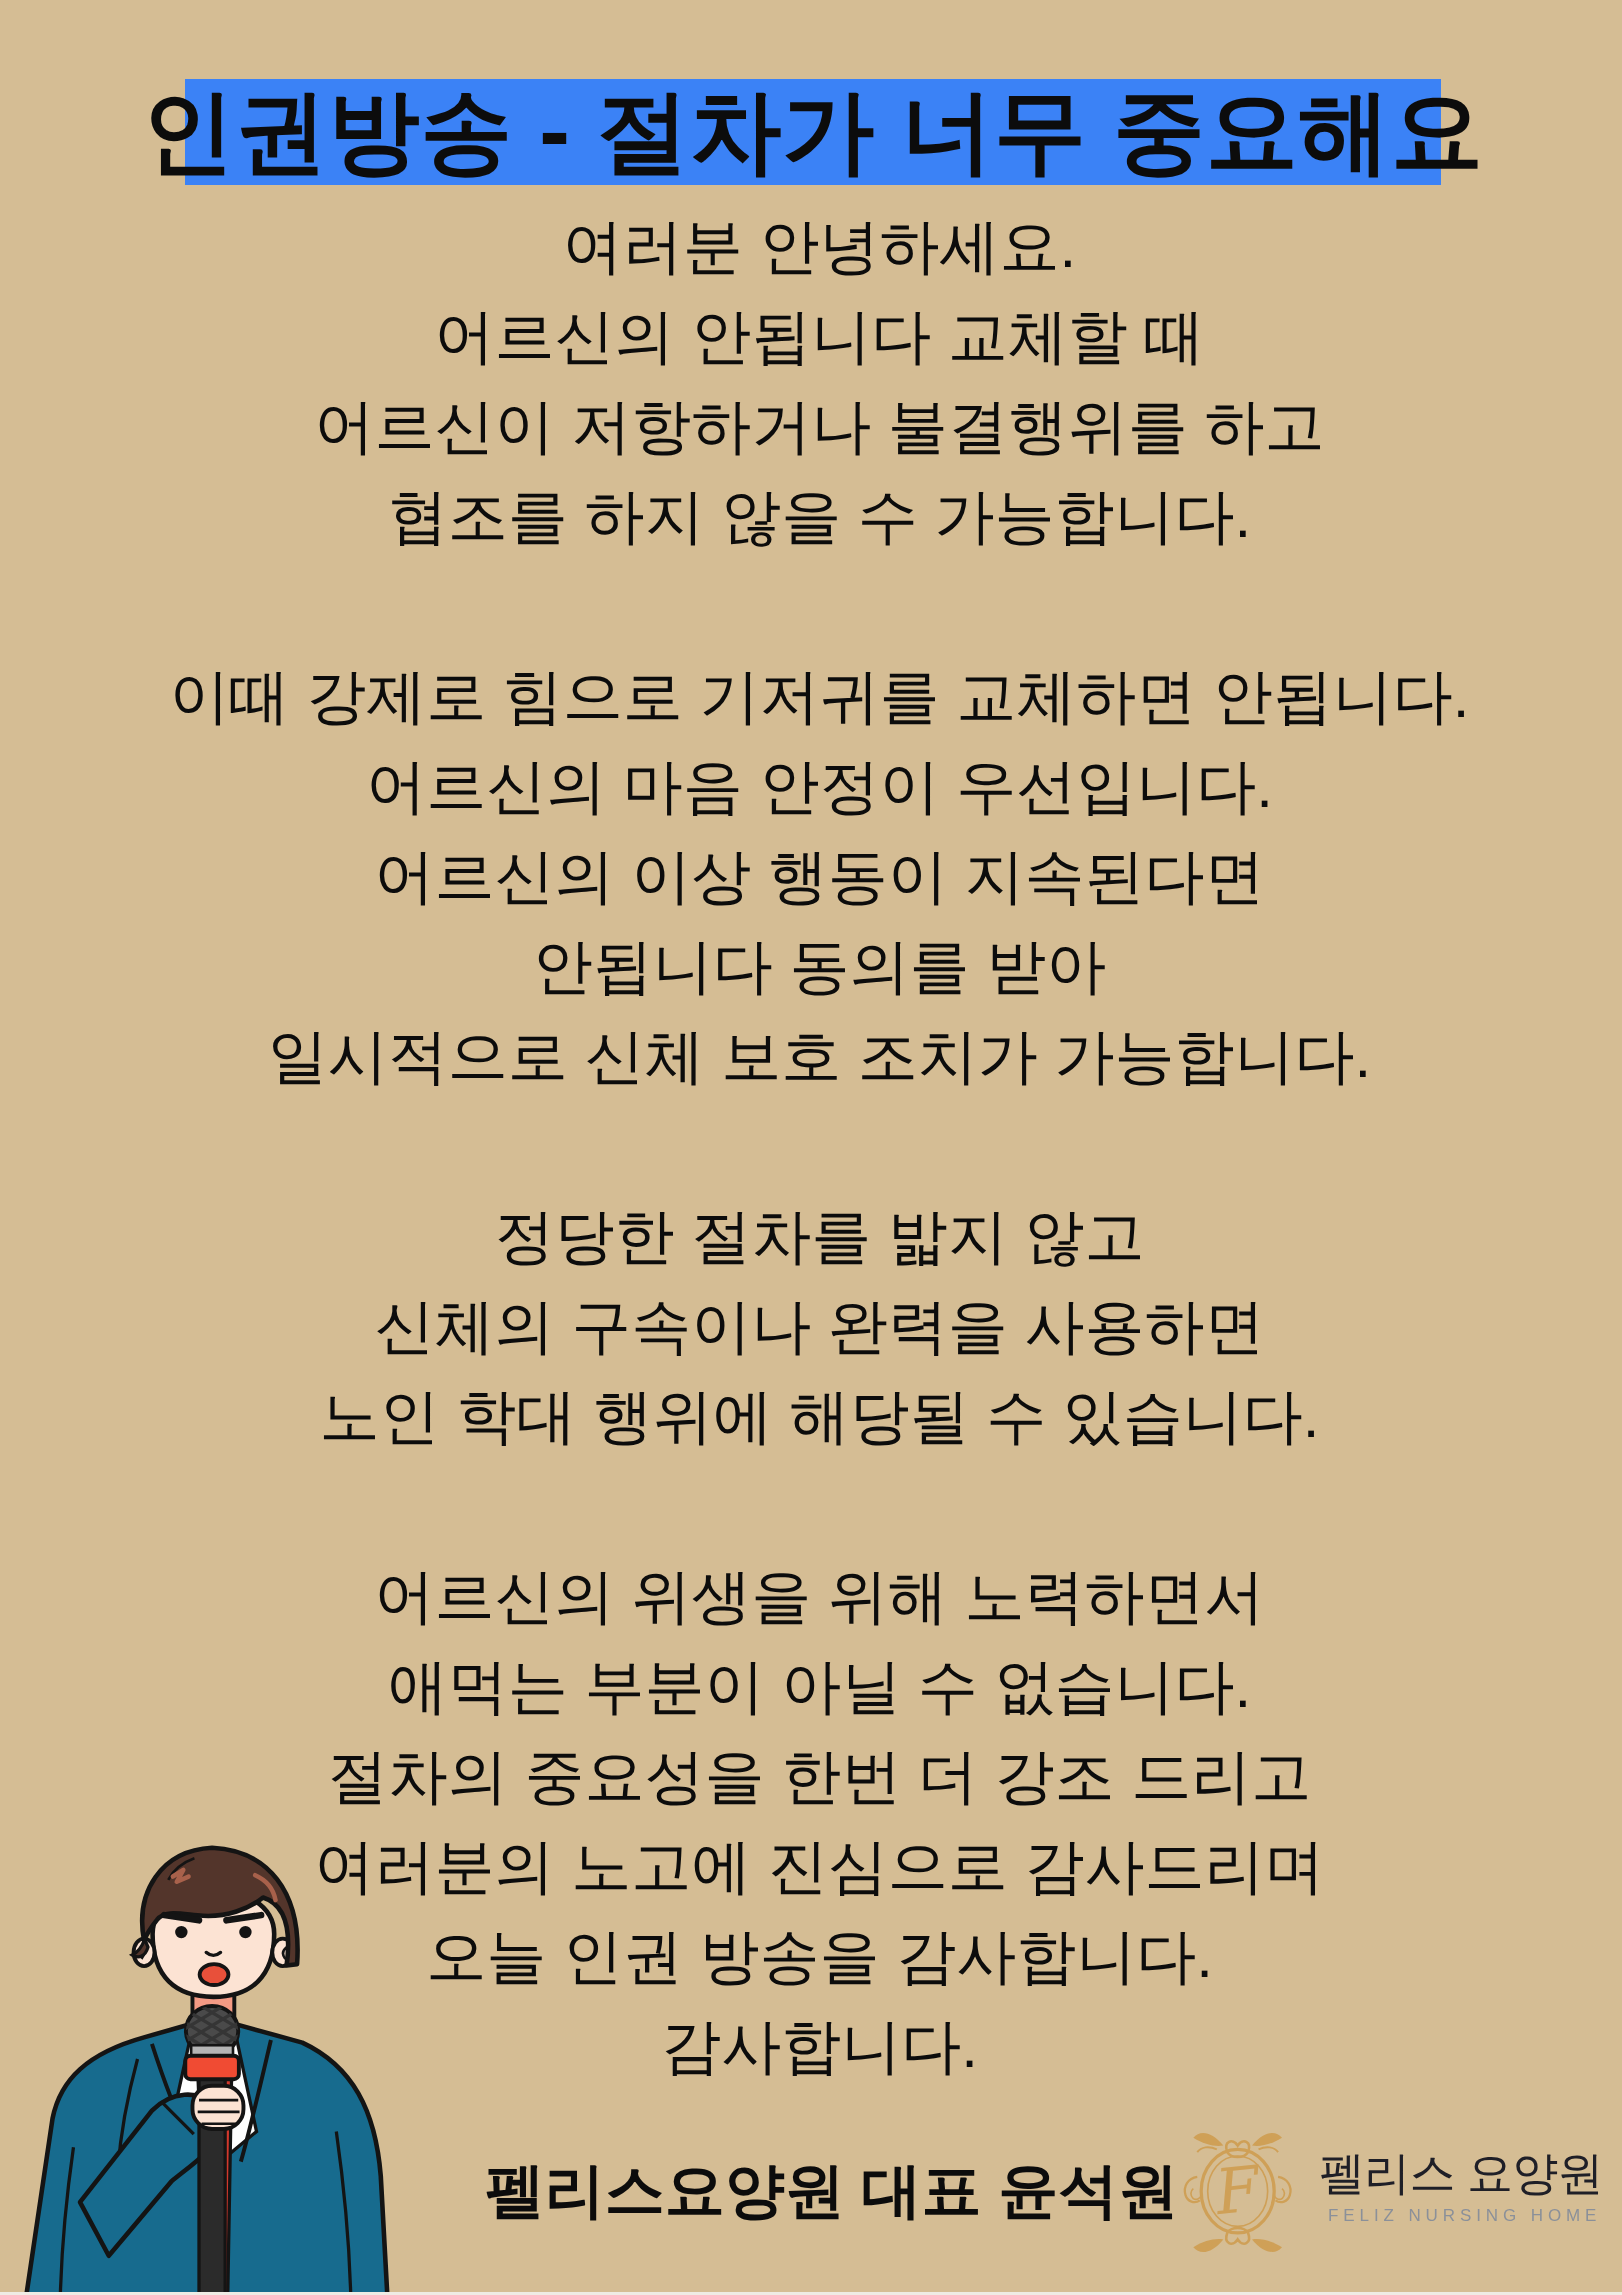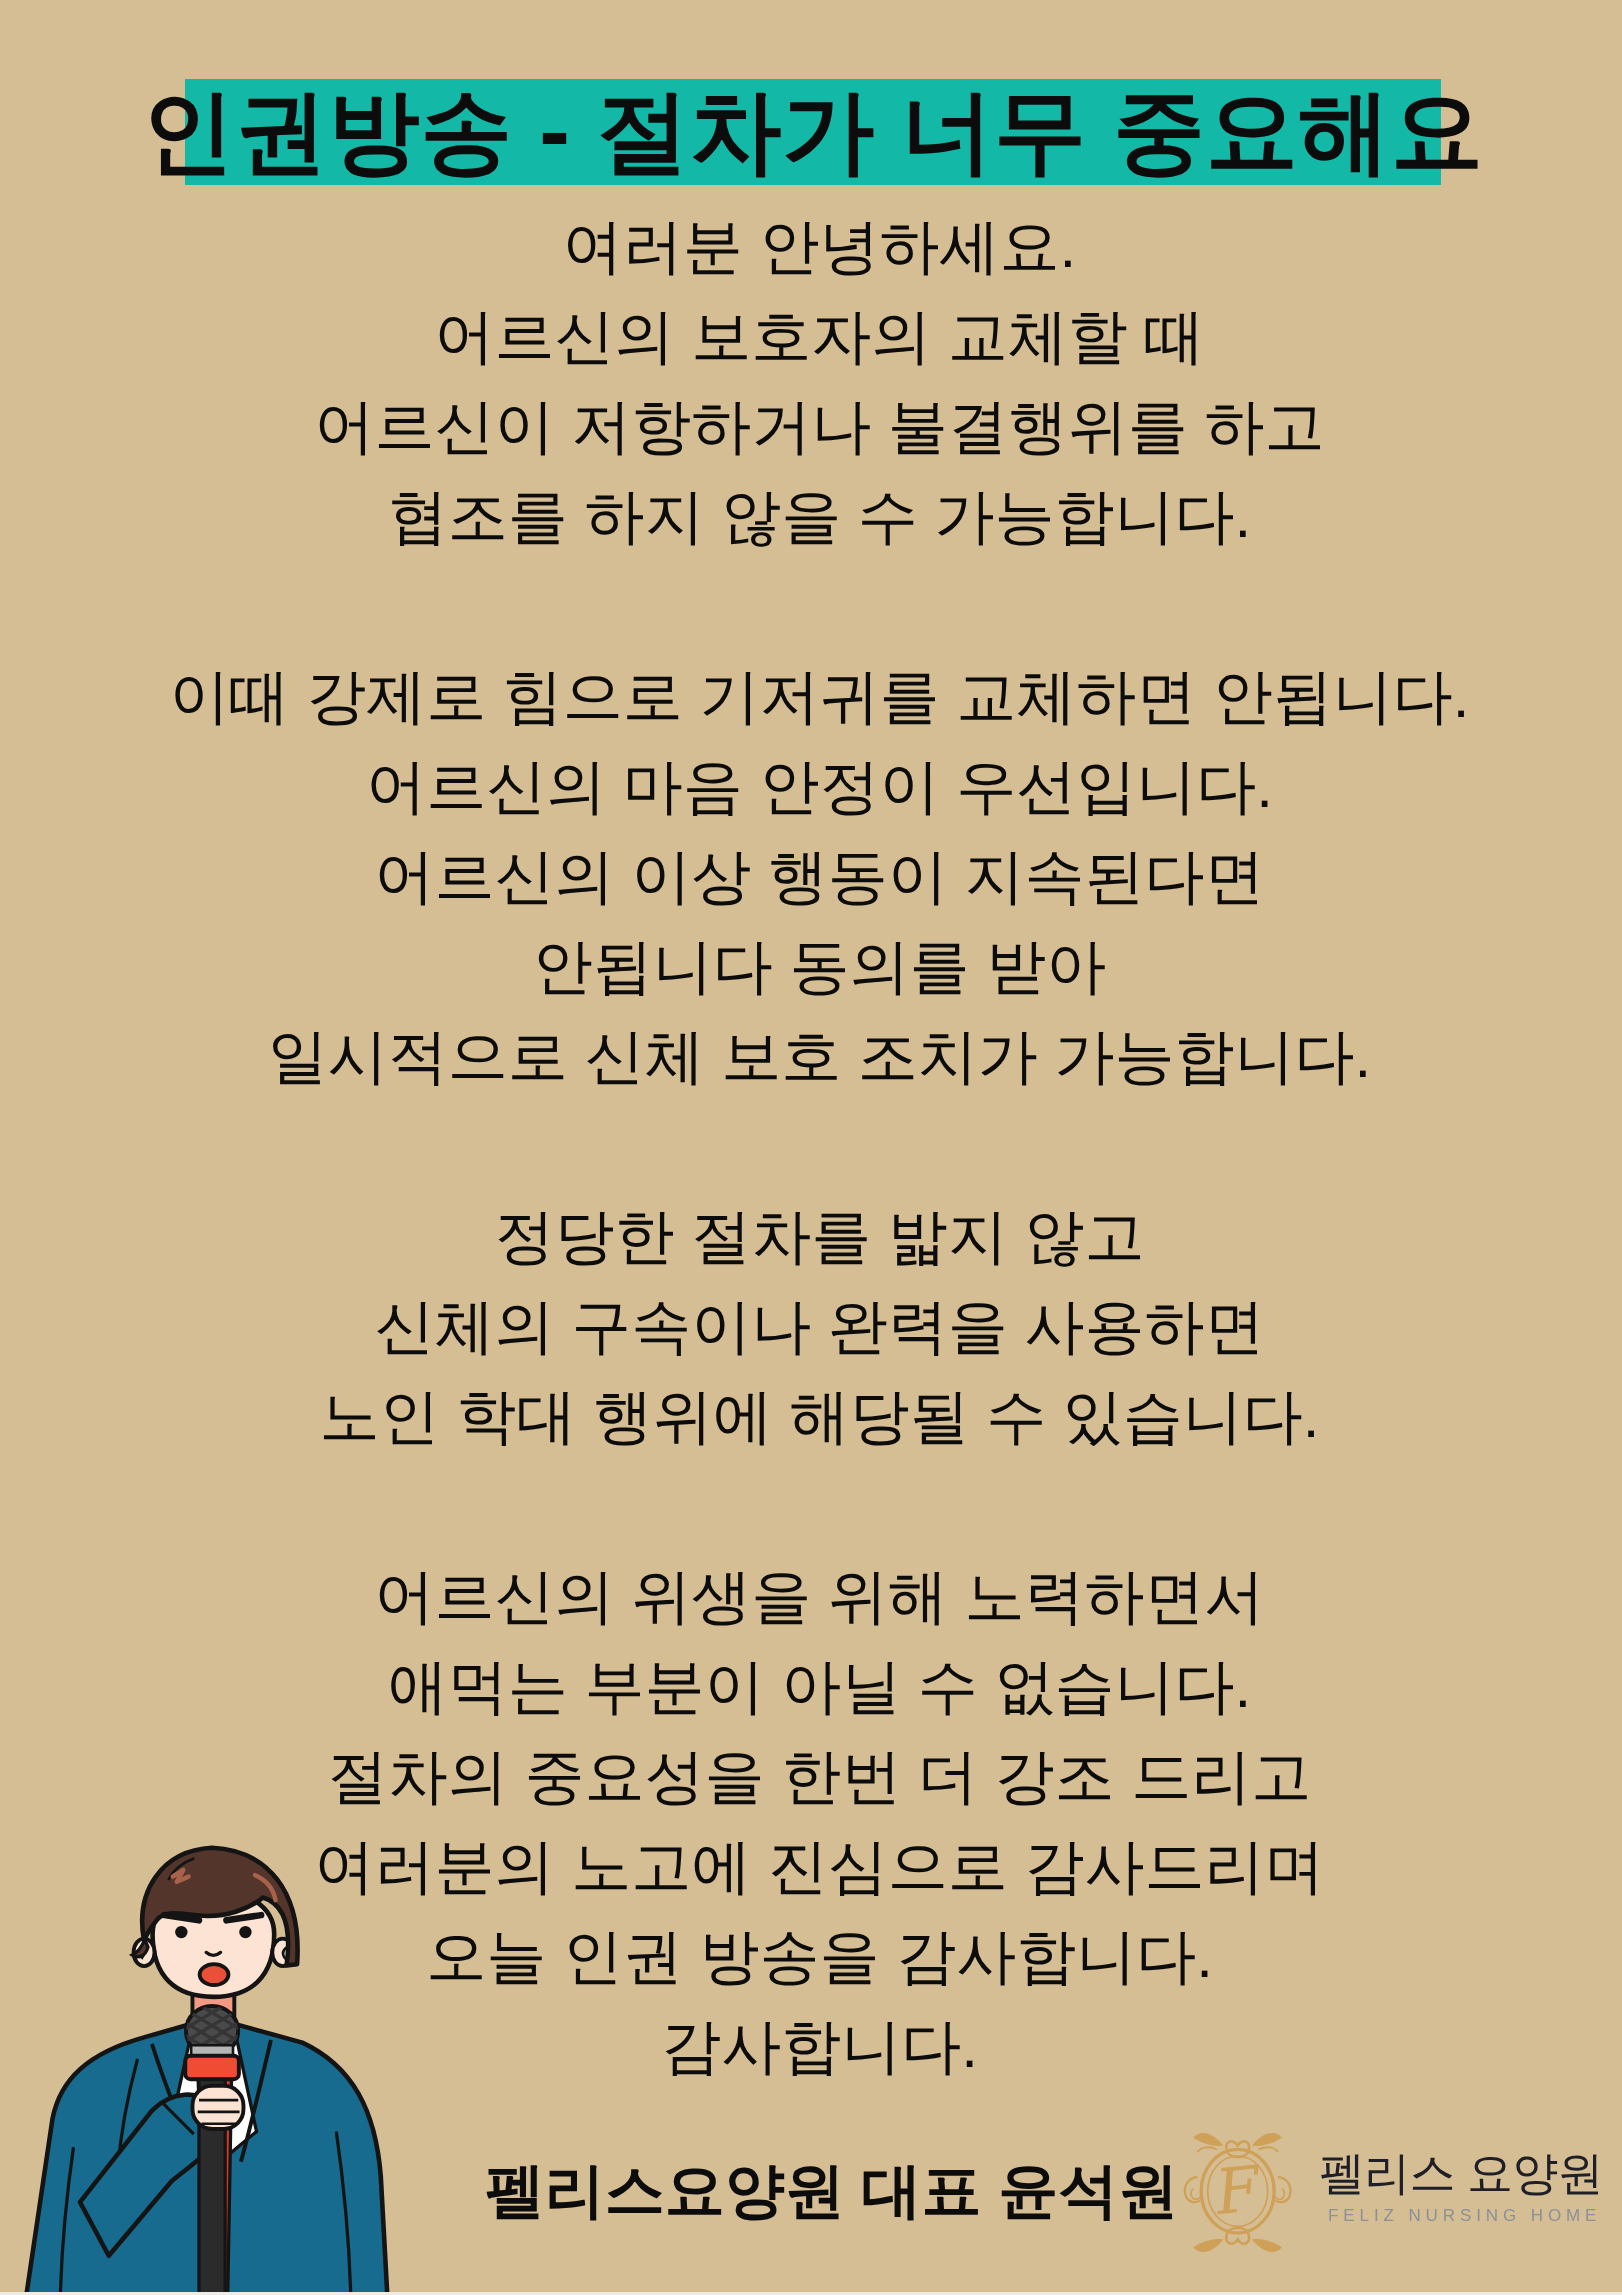--- a/index.html
+++ b/index.html
@@ -5,21 +5,21 @@
   html,body{margin:0;padding:0;}
   body{font-family:"Liberation Sans", sans-serif;}
   .page{
     position:relative;
     width:1623px;height:2295px;
     background:#d5bd94;
     overflow:hidden;
   }
   .title-box{
     position:absolute;left:185px;top:79px;width:1256px;height:106px;
-    background:#14b8a6;
+    background:#3b82f6;
     display:flex;align-items:center;justify-content:center;
     font-size:92px;font-weight:900;color:#0c0c0c;
     white-space:nowrap;letter-spacing:0.7px;
   }
   .body-text{
     position:absolute;left:0;top:202px;width:1623px;
     text-align:center;font-size:60px;line-height:90px;color:#0c0c0c;
   }
   .para{margin:0 0 90px 16px;}
   .para:last-child{margin-bottom:0;}
@@ -47,21 +47,21 @@
 
 <div class="page">
 
   <div class="title-box">
     <span>인권방송 - 절차가 너무 중요해요</span>
   </div>
 
   <div class="body-text">
     <div class="para">
       <div>여러분 안녕하세요.</div>
-      <div>어르신의 보호자의 교체할 때</div>
+      <div>어르신의 안됩니다 교체할 때</div>
       <div>어르신이 저항하거나 불결행위를 하고</div>
       <div>협조를 하지 않을 수 가능합니다.</div>
     </div>
     <div class="para">
       <div>이때 강제로 힘으로 기저귀를 교체하면 안됩니다.</div>
       <div>어르신의 마음 안정이 우선입니다.</div>
       <div>어르신의 이상 행동이 지속된다면</div>
       <div>안됩니다 동의를 받아</div>
       <div>일시적으로 신체 보호 조치가 가능합니다.</div>
     </div>

